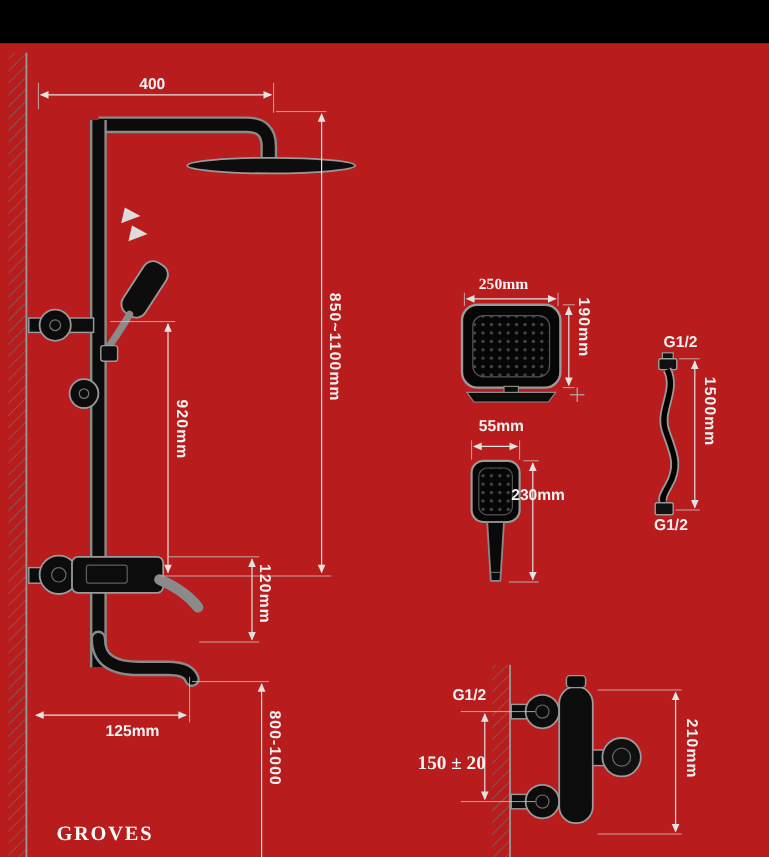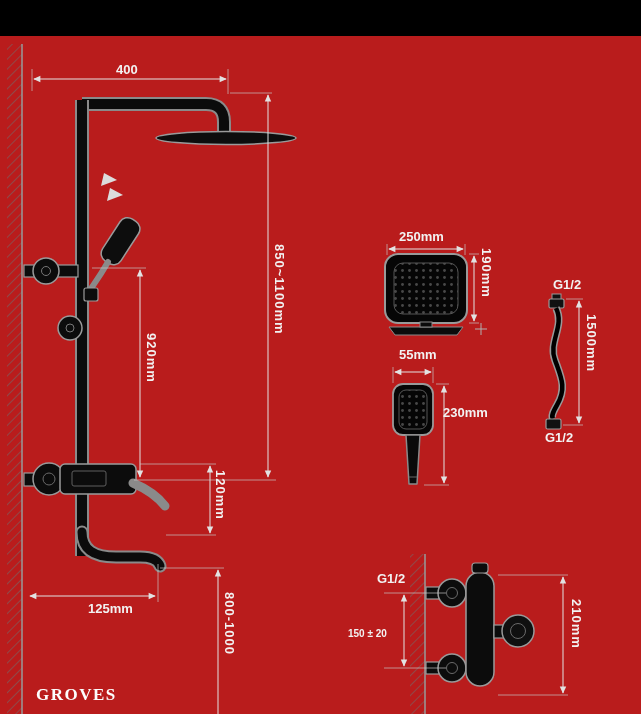--- a/index.html
+++ b/index.html
@@ -3,21 +3,21 @@
 <meta charset="utf-8">
 <style>
   html,body{margin:0;padding:0;background:#000;}
   .stage{position:relative;width:641px;height:708px;background:#b91c1c;overflow:hidden;
          font-family:"Liberation Sans",sans-serif;margin-top:36px;}
   .stage svg{position:absolute;left:0;top:0;}
   .lab{position:absolute;color:#f2f2f2;font-size:13px;font-weight:600;white-space:nowrap;line-height:1.1;}
   .vlab{writing-mode:vertical-rl;letter-spacing:1px;}
   .brand{position:absolute;color:#fdfdfd;font-family:"Liberation Serif",serif;
          font-weight:700;font-size:17px;letter-spacing:1.5px;}
-  .small{font-size:10px;}
+  .small{font-size:16px;font-family:Liberation Serif, serif;}
   .dim{stroke:#e2e2e2;stroke-width:1;fill:none;marker-start:url(#arr);marker-end:url(#arr);}
   .ext{stroke:#c8c8c8;stroke-width:0.8;opacity:.85;fill:none;}
   .art{stroke:#9a9a9a;fill:#0c0c0c;}
 </style>
 </head>
 <body>
 
 <div class="stage">
 
 <svg width="641" height="714" viewBox="0 0 641 714">
@@ -166,29 +166,29 @@
   </g>
 </svg>
 
 <span class="lab" style="left:116px;top:27px;">400</span>
 <span class="lab vlab" style="left:272px;top:208px;">850~1100mm</span>
 <span class="lab vlab" style="left:144px;top:297px;">920mm</span>
 <span class="lab vlab" style="left:213px;top:434px;">120mm</span>
 <span class="lab" style="left:88px;top:566px;">125mm</span>
 <span class="lab vlab" style="left:222px;top:556px;">800-1000</span>
 
-<span class="lab" style="left:399px;top:194px;">250mm</span>
+<span class="lab" style="left:399px;top:194px;font-family:Liberation Serif, serif;">250mm</span>
 <span class="lab vlab" style="left:479px;top:212px;">190mm</span>
 
 <span class="lab" style="left:399px;top:312px;">55mm</span>
-<span class="lab" style="left:443px;top:370px;">230mm</span>
+<span class="lab" style="left:426px;top:370px;">230mm</span>
 
 <span class="lab" style="left:553px;top:242px;">G1/2</span>
 <span class="lab vlab" style="left:584px;top:278px;">1500mm</span>
 <span class="lab" style="left:545px;top:395px;">G1/2</span>
 
 <span class="lab" style="left:377px;top:536px;">G1/2</span>
 <span class="lab small" style="left:348px;top:592px;">150 ± 20</span>
 <span class="lab vlab" style="left:569px;top:563px;">210mm</span>
 
-<span class="brand" style="left:36px;top:649px;">GROVES</span>
+<span class="brand" style="left:47px;top:649px;">GROVES</span>
 
 </div>
 
 </body></html>

